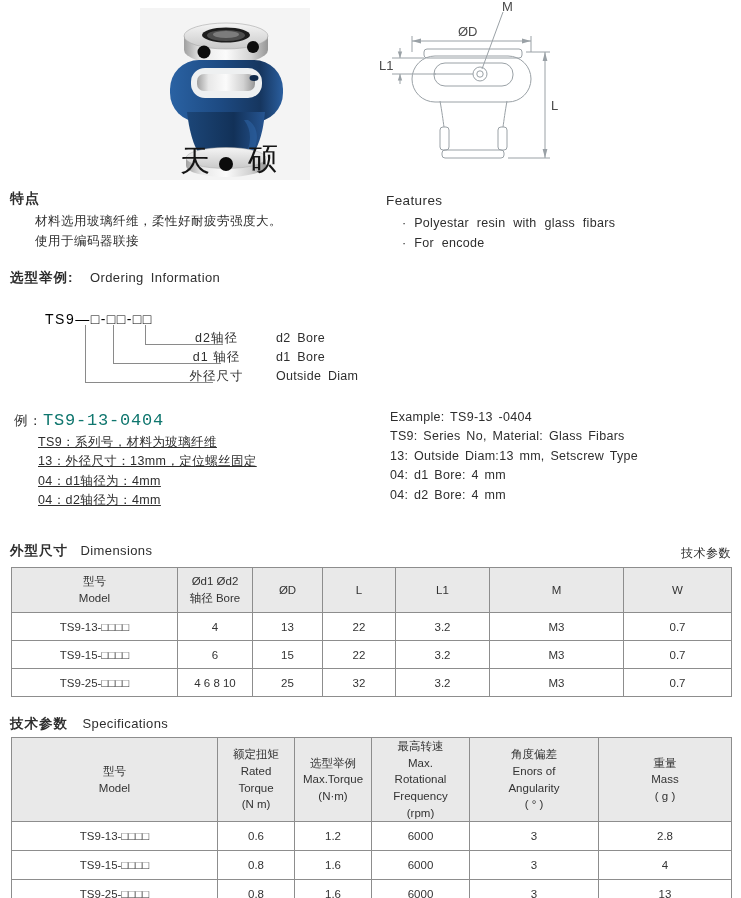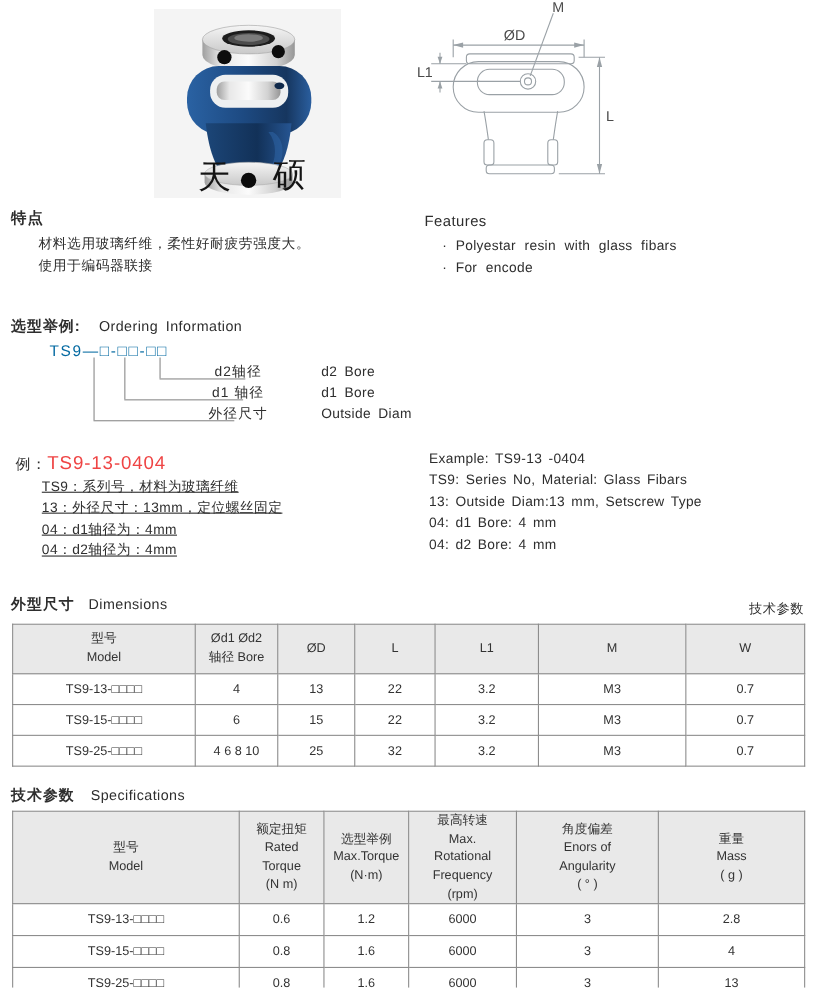--- a/index.html
+++ b/index.html
@@ -8,30 +8,30 @@
     font-family:"Liberation Sans","DejaVu Sans",sans-serif;color:#2e2e2e;
     overflow:hidden;
   }
   .abs{position:absolute;}
   .h-cn{font-size:14px;font-weight:bold;letter-spacing:1px;}
   .h-en{font-size:13.5px;letter-spacing:.4px;word-spacing:3px;}
   .body-zh{font-size:12.5px;line-height:20px;letter-spacing:.5px;}
   .body-en{font-size:12.5px;line-height:20px;letter-spacing:.3px;word-spacing:4px;}
 
   
-  .ord-code{font-size:14px;letter-spacing:1.5px;color:#0369a1;}
+  .ord-code{font-size:14px;letter-spacing:1.5px;color:#000000;}
   .oline{position:absolute;background:#8a8a8a;}
   .oline.v{width:1px;}
   .oline.h{height:1px;}
   .olabel{position:absolute;left:120px;width:250px;display:flex;font-size:12.5px;line-height:14px;}
   .olabel .zh{flex:0 0 103px;text-align:center;letter-spacing:1px;}
-  .olabel .en{margin-left:24px;letter-spacing:.3px;word-spacing:3px;}
+  .olabel .en{margin-left:8px;letter-spacing:.3px;word-spacing:3px;}
 
   
-  .ex-code{font-size:17px;letter-spacing:.8px;color:#ef4444;}
+  .ex-code{font-size:17px;letter-spacing:.8px;color:#0f766e;font-family:Liberation Mono, monospace;}
   .ex-lines{font-size:12.5px;line-height:19.3px;letter-spacing:.4px;text-decoration:underline;}
   .ex-lines-en{font-size:12.5px;line-height:19.4px;letter-spacing:.3px;word-spacing:2px;}
 
   
   table{border-collapse:collapse;table-layout:fixed;width:720px;}
   th,td{border:1px solid #8d8d8d;text-align:center;vertical-align:middle;
         font-size:11.5px;color:#333;font-weight:normal;padding:0;}
   th{background:#e9e9e9;line-height:1.45;}
   .dim-table th{height:44px;}
   .dim-table td{height:27px;}
@@ -146,21 +146,21 @@
   <div class="abs body-zh" style="left:35px;top:211px;">
     <div>材料选用玻璃纤维，柔性好耐疲劳强度大。</div>
     <div>使用于编码器联接</div>
   </div>
   <div class="abs h-en" style="left:386px;top:193px;">Features</div>
   <div class="abs body-en" style="left:402px;top:213px;">
     <div>· Polyestar resin with glass fibars</div>
     <div>· For encode</div>
   </div>
 
-  <div class="abs" style="left:10px;top:288px;">
+  <div class="abs" style="left:10px;top:268px;">
     <span class="h-cn" style="font-size:13.5px;">选型举例:</span>
     <span class="h-en" style="margin-left:12px;font-size:13px;">Ordering Information</span>
   </div>
 
   <div class="abs" style="left:45px;top:311px;width:330px;height:78px;">
     <div class="ord-code">TS9—□-□□-□□</div>
 
     <div class="oline v" style="left:40px;top:14px;height:57px;"></div>
     <div class="oline h" style="left:40px;top:71px;width:128px;"></div>
     <div class="oline v" style="left:68px;top:14px;height:38px;"></div>

